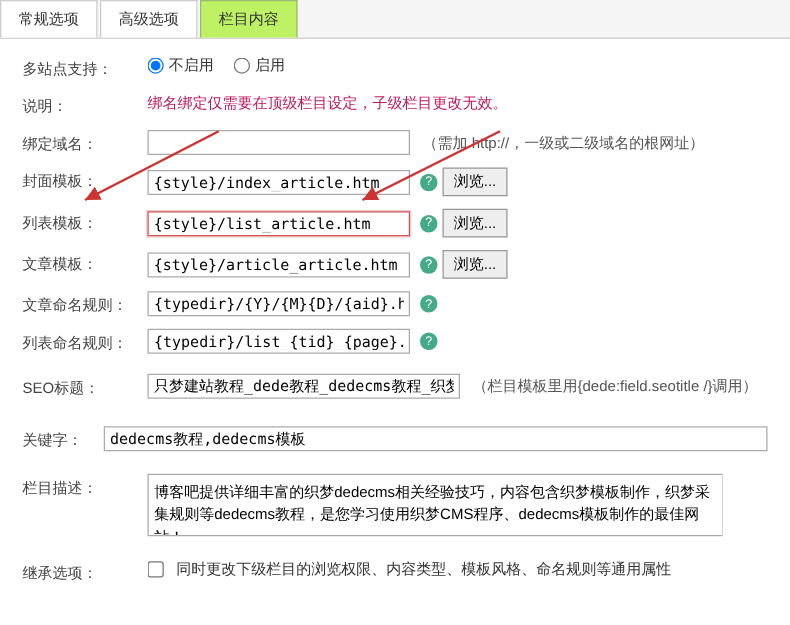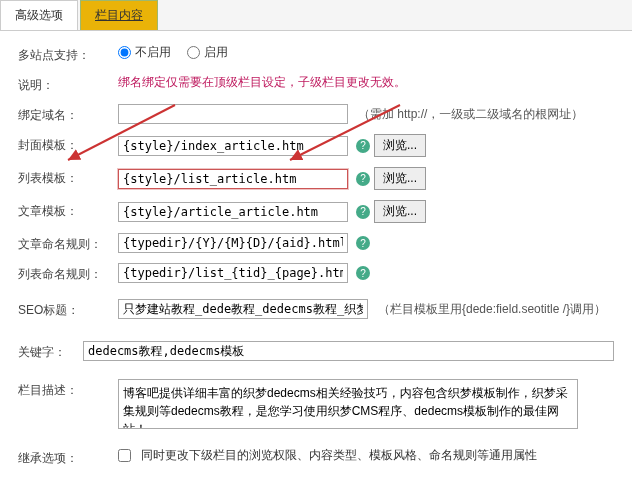--- a/index.html
+++ b/index.html
@@ -1,40 +1,41 @@
 <!DOCTYPE html>
 <html><head>
 <meta charset="utf-8">
 <style>
 * { box-sizing: border-box; margin: 0; padding: 0; }
 body { font-family: "Microsoft YaHei", SimSun, sans-serif; font-size: 12px; color: #333; background: #fff; width: 632px; position: relative; }
 .tabs { display: flex; border-bottom: 1px solid #ccc; background: #f5f5f5; }
 .tab { padding: 6px 14px; border: 1px solid #ccc; border-bottom: none; background: #fff; margin-right: 2px; cursor: pointer; }
-.tab.active { background: #eab308; border-color: #9db86f; text-decoration: underline; }
+.tab.active { background: #bef264; border-color: #9db86f; }
 .form-area { padding: 8px 0; }
 .row { display: flex; align-items: flex-start; padding: 5px 18px; min-height: 28px; }
 .label { width: 100px; padding-top: 3px; color: #444; }
 .value { flex: 1; display: flex; align-items: center; flex-wrap: wrap; gap: 4px; }
 input[type="text"] { border: 1px solid #aaa; padding: 2px 4px; font-size: 12px; font-family: monospace; height: 20px; }
-input.w1 { width: 230px; }
+input.w1 { width: 210px; }
 input.w2 { width: 320px; }
 textarea { border: 1px solid #aaa; padding: 4px; font-size: 12px; width: 460px; height: 50px; font-family: "Microsoft YaHei", sans-serif; line-height: 1.5; resize: none; }
 .radio-wrap { display: inline-flex; align-items: center; margin-right: 12px; }
 .radio-wrap input { margin-right: 4px; }
 .btn-browse { padding: 2px 8px; border: 1px solid #999; background: #eee; cursor: pointer; font-size: 12px; }
 .help-icon { width: 14px; height: 14px; border-radius: 50%; background: #4a8; color: #fff; display: inline-flex; align-items: center; justify-content: center; font-size: 10px; margin-left: 4px; }
 .note { color: #be185d; font-size: 12px; }
 .hint { color: #555; margin-left: 6px; font-size: 12px; }
 .arrow { position: absolute; pointer-events: none; }
 .hilite { border-color: #c55 !important; box-shadow: 0 0 0 1px rgba(200,60,60,0.3); }
 </style>
 </head>
 <body>
 
 <div class="tabs">
+  <div class="tab">常规选项</div>
   <div class="tab">高级选项</div>
   <div class="tab active">栏目内容</div>
 </div>
 
 <div class="form-area">
 
   <div class="row">
     <div class="label">多站点支持：</div>
     <div class="value">
       <label class="radio-wrap">

